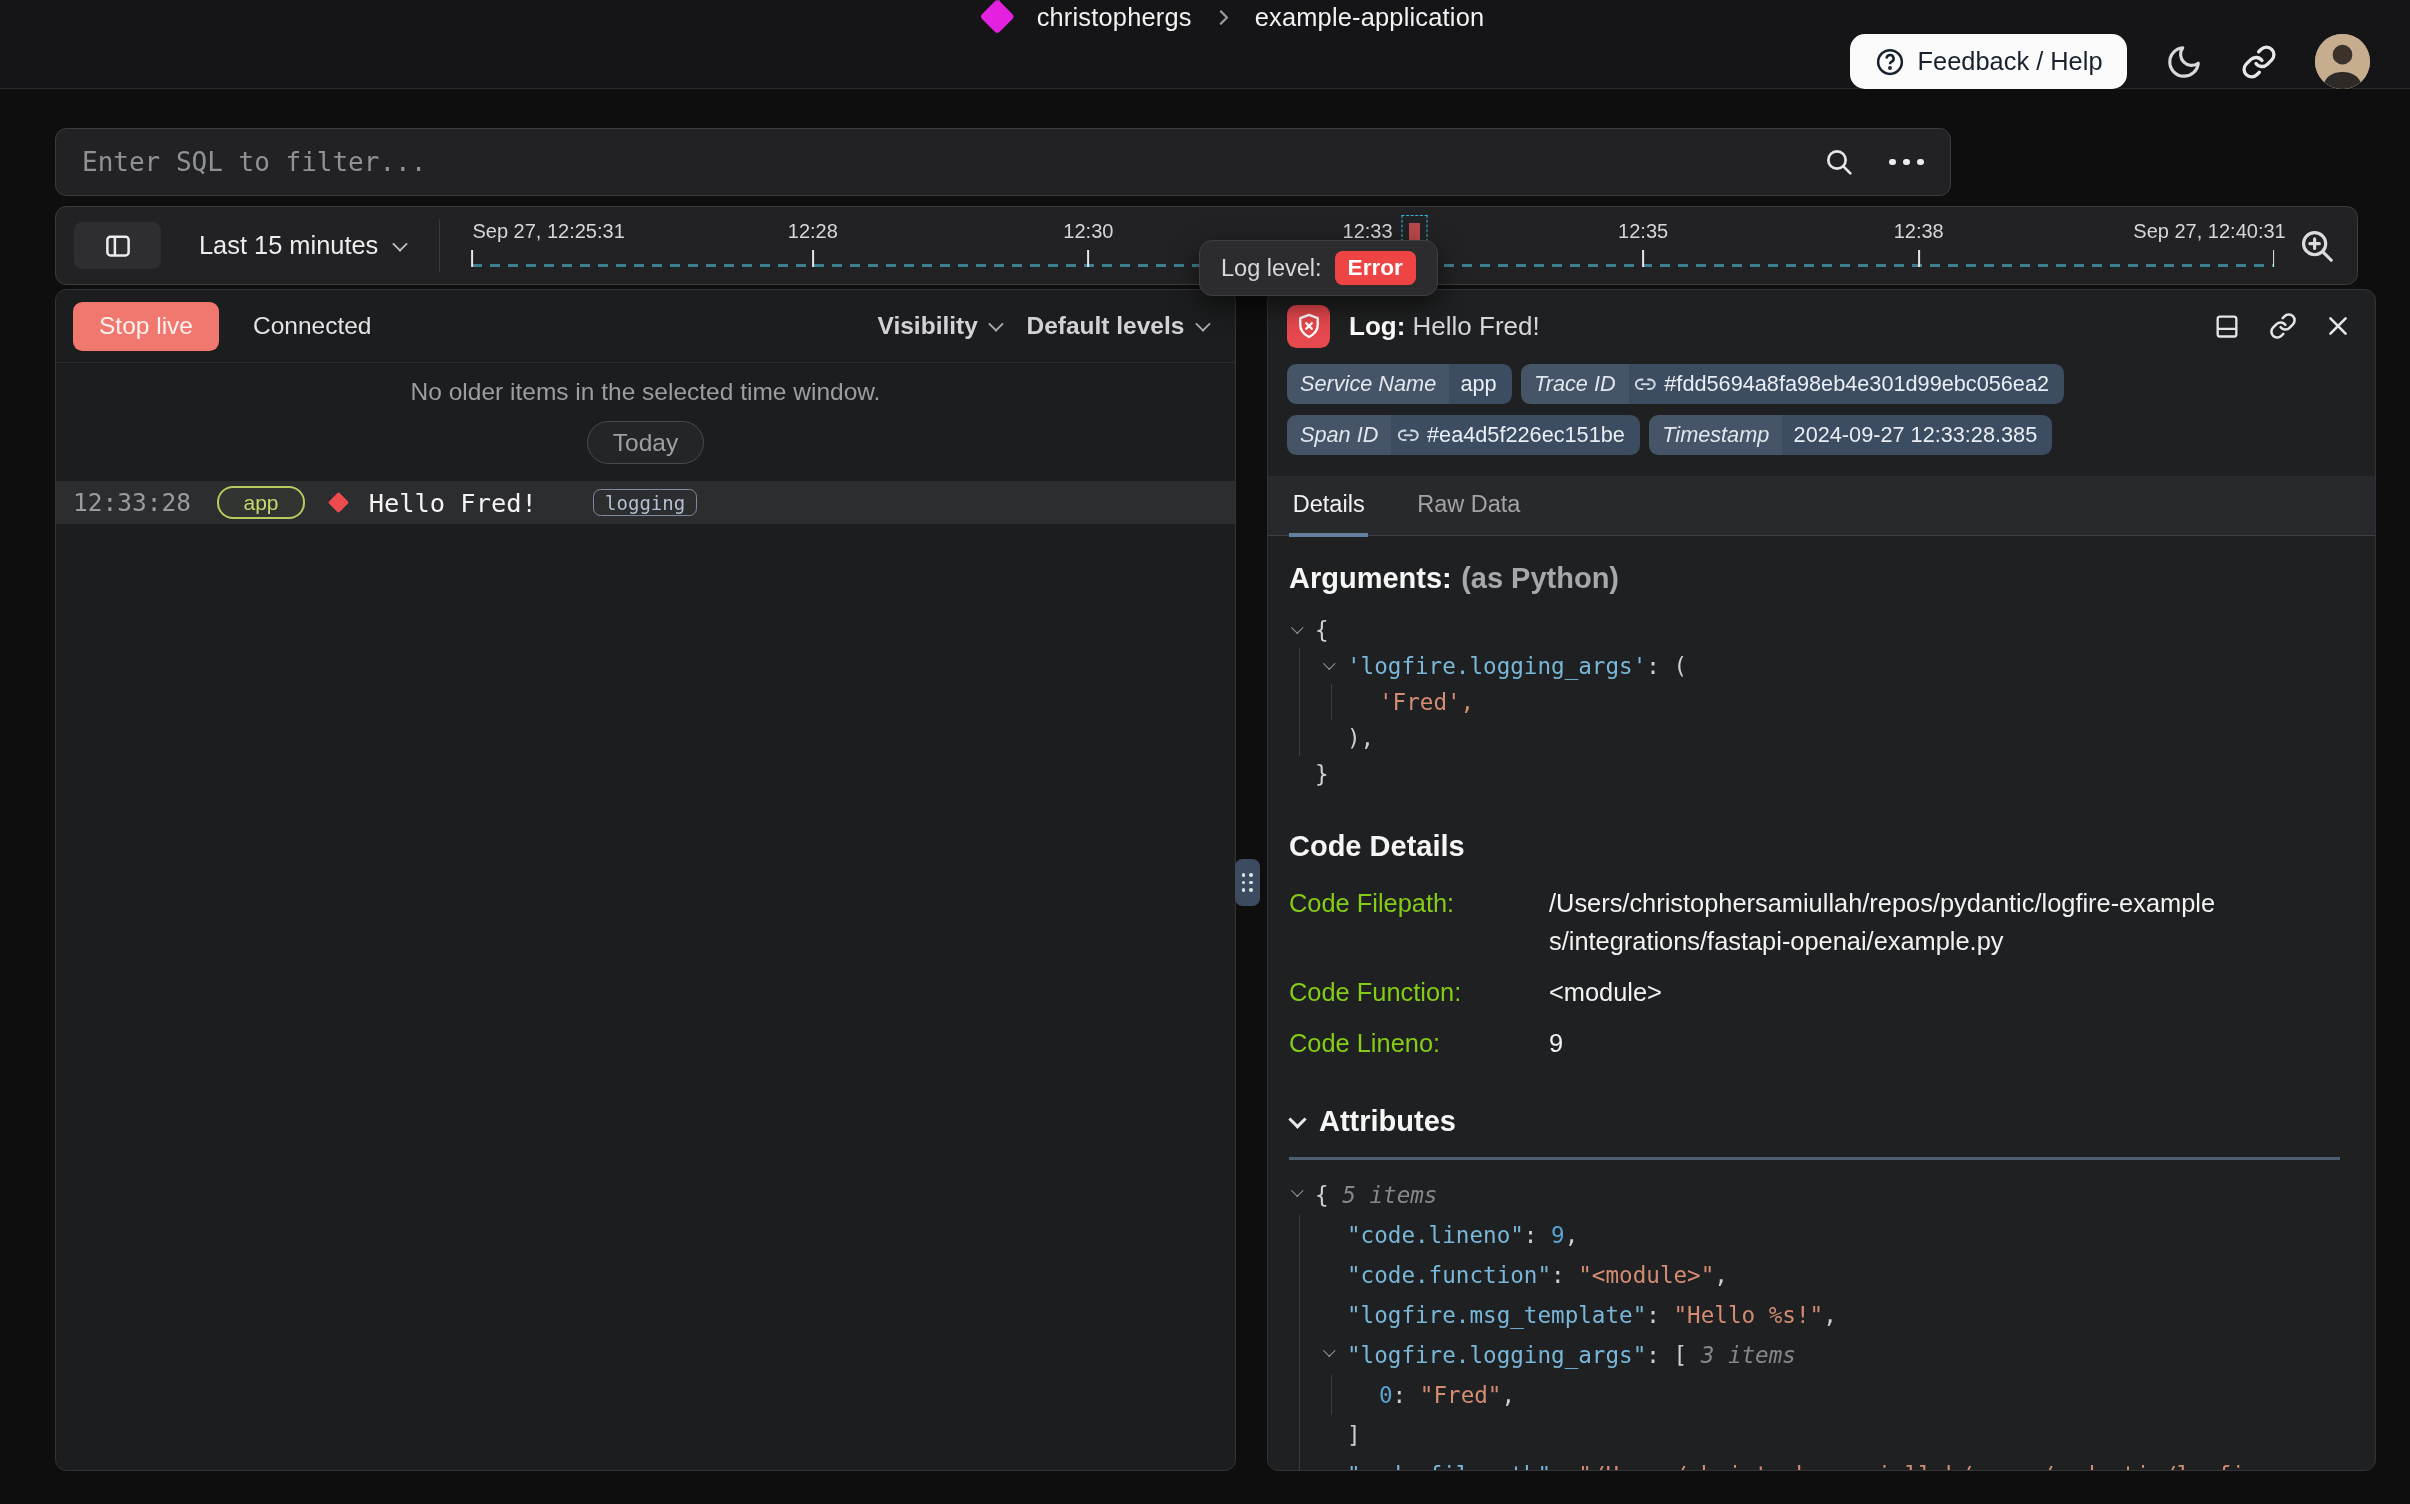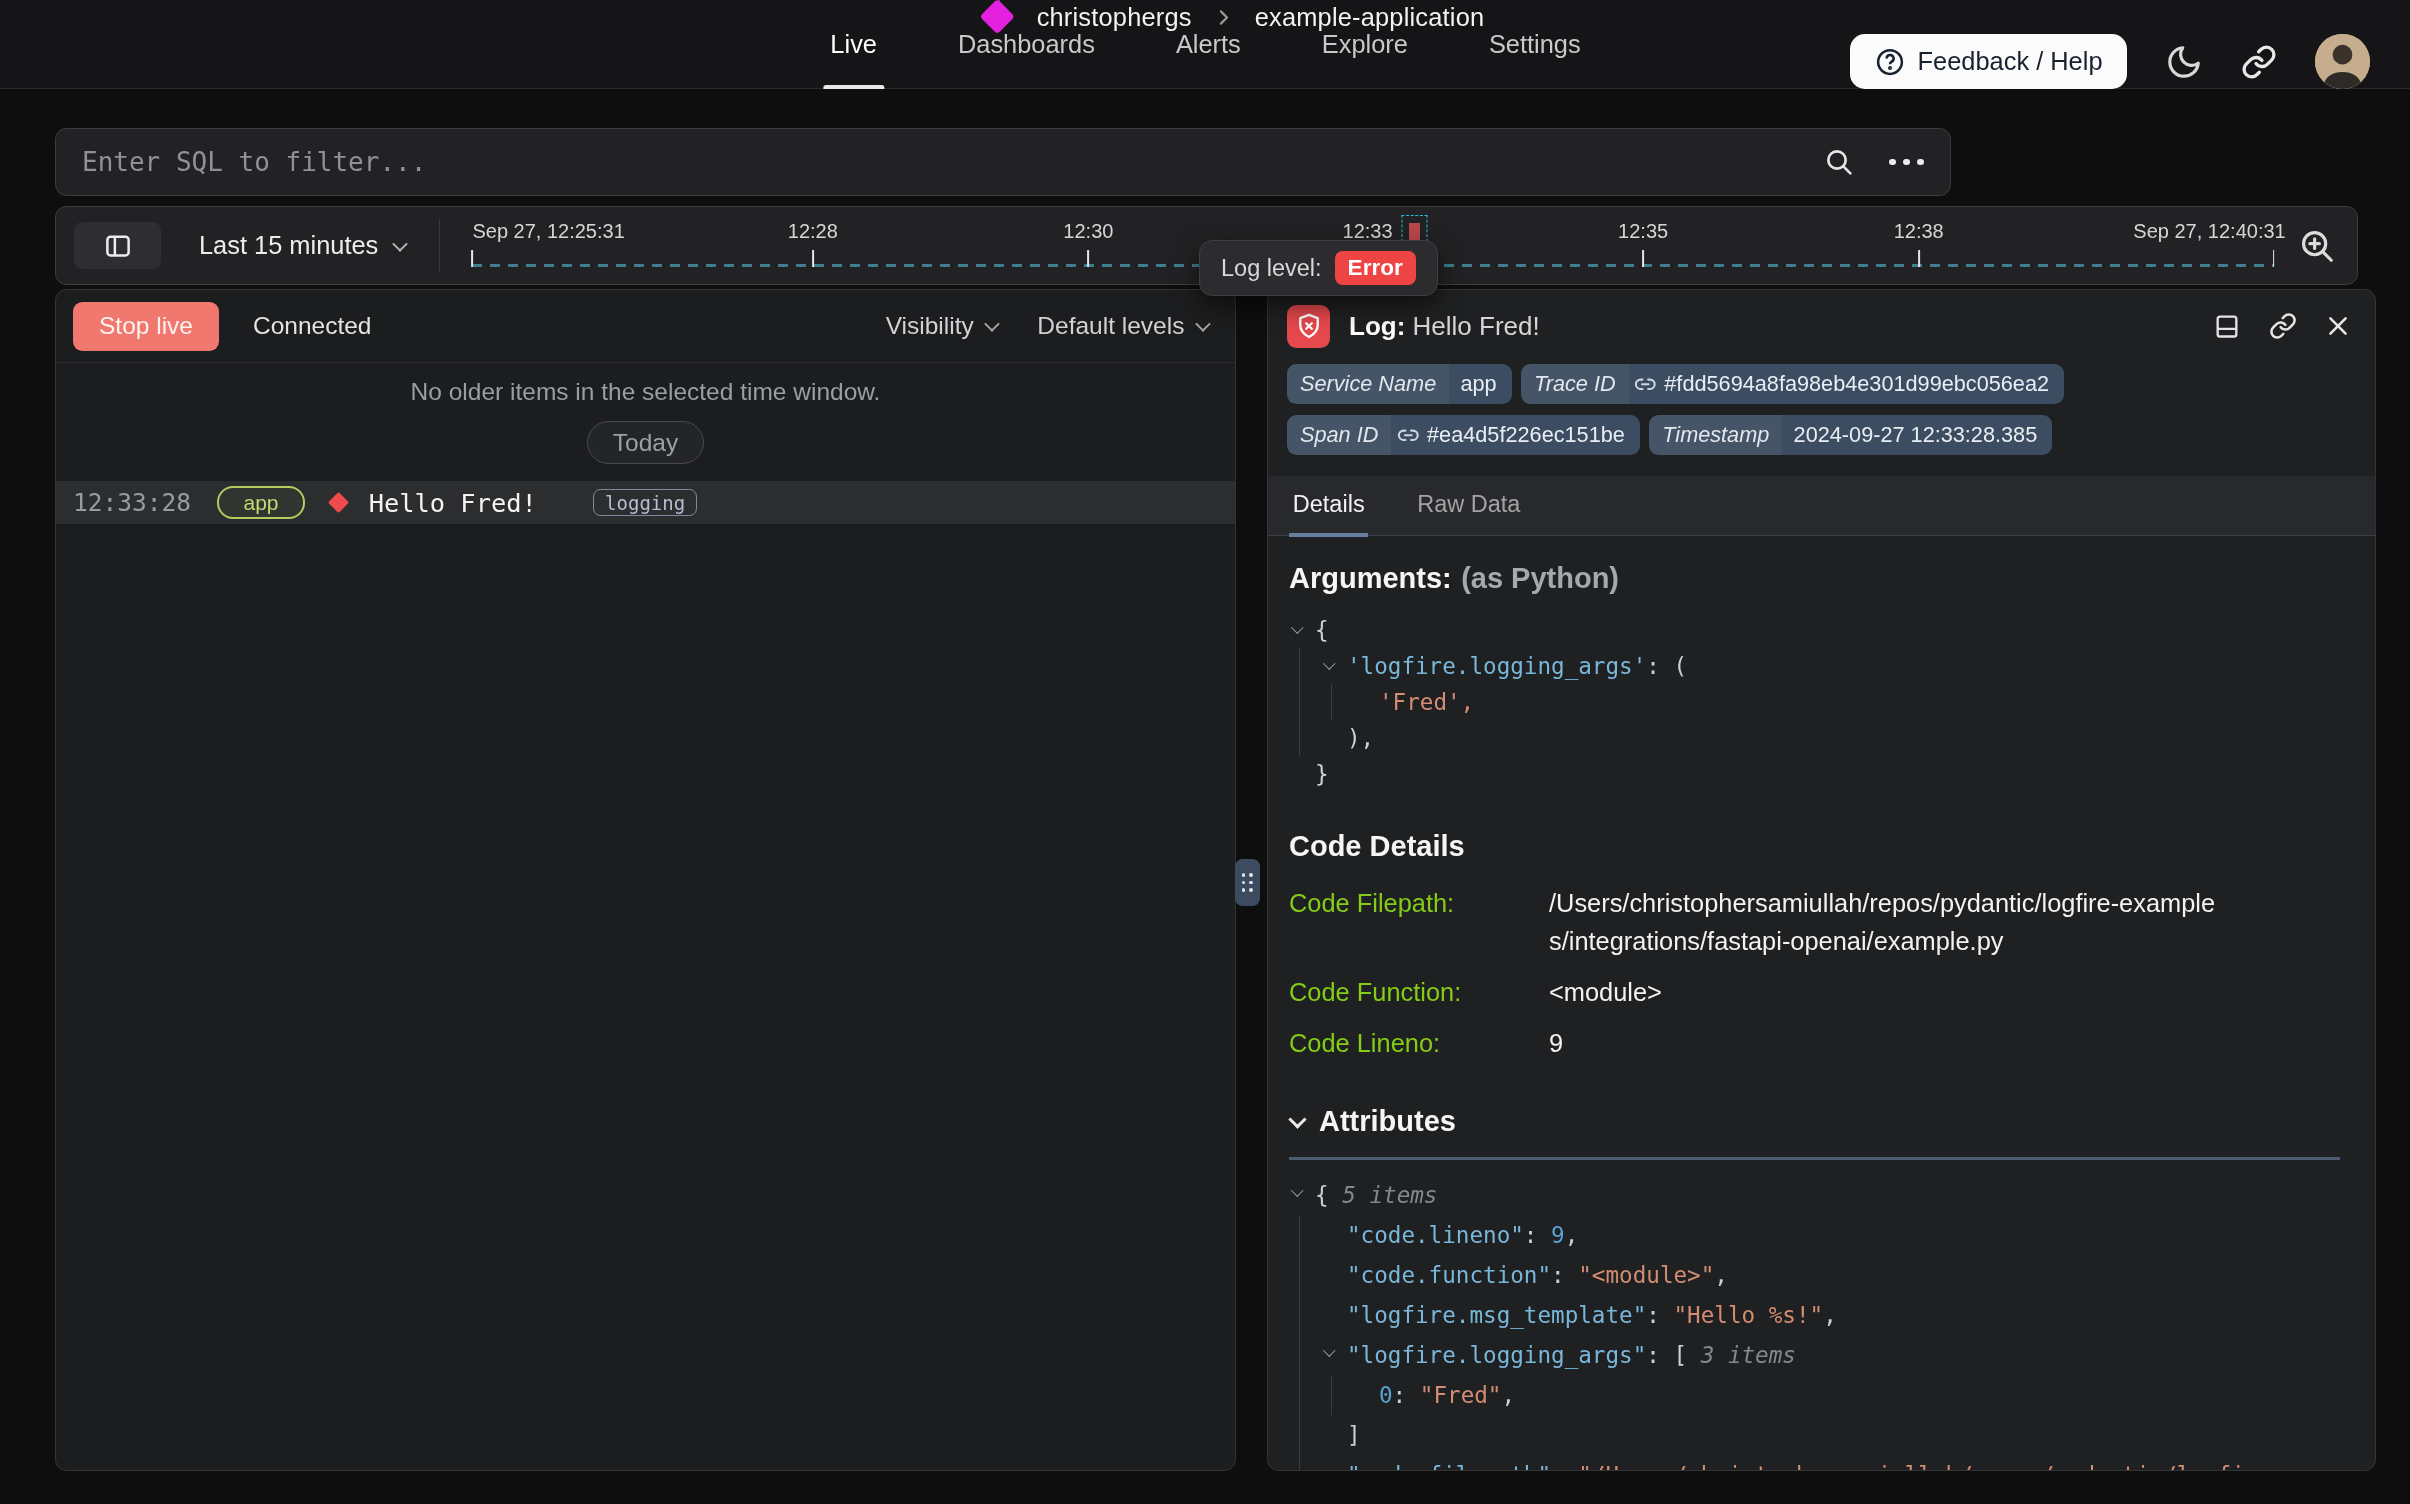--- a/index.html
+++ b/index.html
@@ -78,21 +78,21 @@
 
   
   .left-panel {
     position:absolute; left:55px; top:289px; width:1181px; height:1182px;
     background:#1c1d1e; border:1.9px solid #343436; border-radius:11.3px;
     overflow:hidden;
   }
   .lp-header { height:73px; display:flex; align-items:center; padding:0 28px 0 17px; border-bottom:1.9px solid #2c2c2e; }
   .stop-live { background:#f0786f; color:#fff2f0; border:none; border-radius:9.4px; height:49px; padding:0 26px; font-size:24.5px; font-family:"Liberation Sans",sans-serif; cursor:pointer; }
   .connected { margin-left:34px; font-size:24.5px; color:#e3e3e4; }
-  .lp-dropdowns { margin-left:auto; display:flex; gap:41px; }
+  .lp-dropdowns { margin-left:auto; display:flex; gap:26px;font-weight:bold; }
   .lp-dd { font-size:24.5px; color:#d2d2d4; display:flex; align-items:center; gap:11.3px; cursor:pointer; }
   .lp-dd .dd-chev { border-color:#a9a9ab; border-width:2.4px; }
   .lp-empty { margin-top:15px; text-align:center; font-size:24.5px; color:#9b9ea1; }
   .today-wrap { display:flex; justify-content:center; margin-top:15px; }
   .today-btn { background:#242527; border:1.9px solid #4a4b4e; color:#9da0a3; border-radius:22.6px; height:43px; padding:0 24.5px; font-size:24.5px; font-family:"Liberation Sans",sans-serif; cursor:pointer; }
   .log-row { margin-top:17px; height:43px; background:#2c2d2f; display:flex; align-items:center; padding:0 17px; cursor:pointer; }
   .log-time { font-family:"DejaVu Sans Mono",monospace; font-size:24.5px; color:#989b9f; }
   .app-badge { margin-left:26px; border:2.4px solid #b5ca5f; color:#c4d970; border-radius:16px; font-size:21px; padding:2.8px 24.5px; background:rgba(181,202,95,.05); }
   .log-diamond { margin-left:26px; width:15px; height:15px; background:#ee4b4e; transform:rotate(45deg); border-radius:1.9px; }
   .log-msg { margin-left:22.6px; font-family:"DejaVu Sans Mono",monospace; font-size:25.4px; color:#f3f3f4; }
@@ -163,27 +163,20 @@
       <div class="logo-string"></div>
       <div class="logo-diamond"></div>
     </div>
     <span class="crumb">christophergs</span>
     <svg class="crumb-sep" width="21" height="21" viewBox="0 0 24 24" fill="none" stroke="#9a9a9a" stroke-width="2.5" stroke-linecap="round" stroke-linejoin="round">
         <polyline points="9 5 16 12 9 19"></polyline>
       </svg>
     <span class="crumb">example-application</span>
   </div>
 
-  <nav class="nav">
-    <div class="nav-item active">Live</div>
-    <div class="nav-item">Dashboards</div>
-    <div class="nav-item">Alerts</div>
-    <div class="nav-item">Explore</div>
-    <div class="nav-item">Settings</div>
-  </nav>
 
   <div class="top-right">
     <button class="feedback-btn">
       <svg width="30" height="30" viewBox="0 0 24 24" fill="none" stroke="#18212e" stroke-width="2">
           <circle cx="12" cy="12" r="9.5"></circle>
           <path d="M9.3 9.2a2.8 2.8 0 1 1 3.9 2.6c-.9.4-1.2 1-1.2 1.9"></path>
           <circle cx="12" cy="16.8" r="0.6" fill="#18212e"></circle>
         </svg>
       <span>Feedback / Help</span>
     </button>

